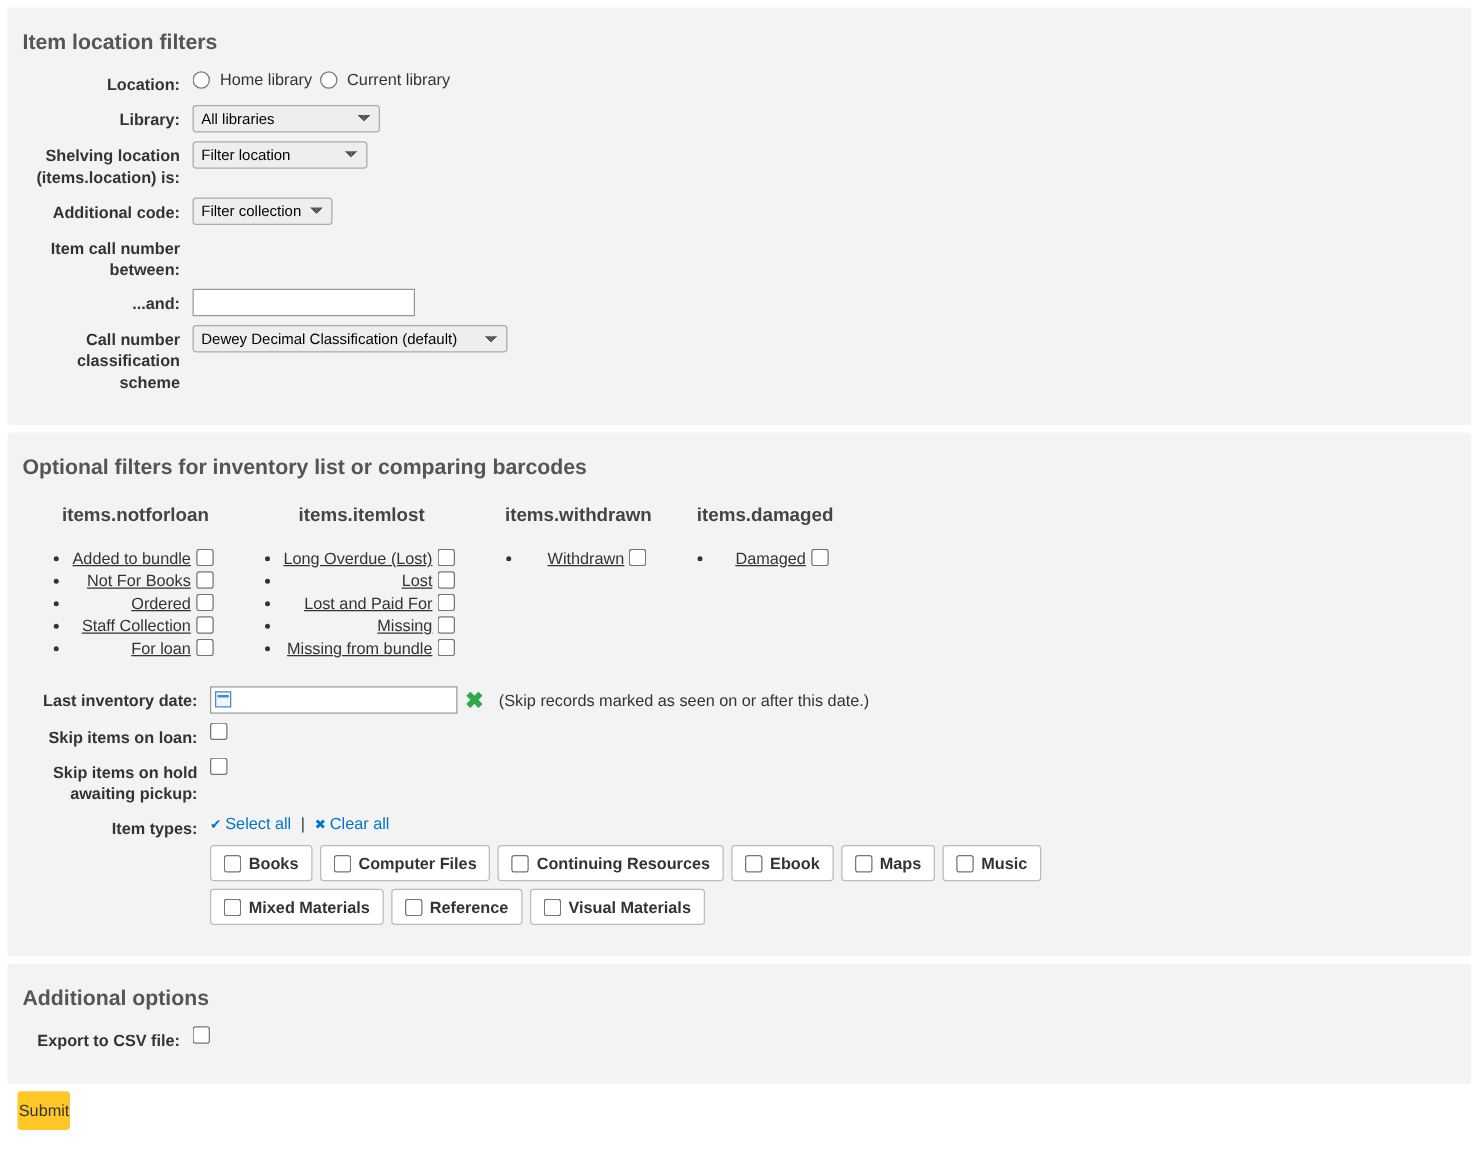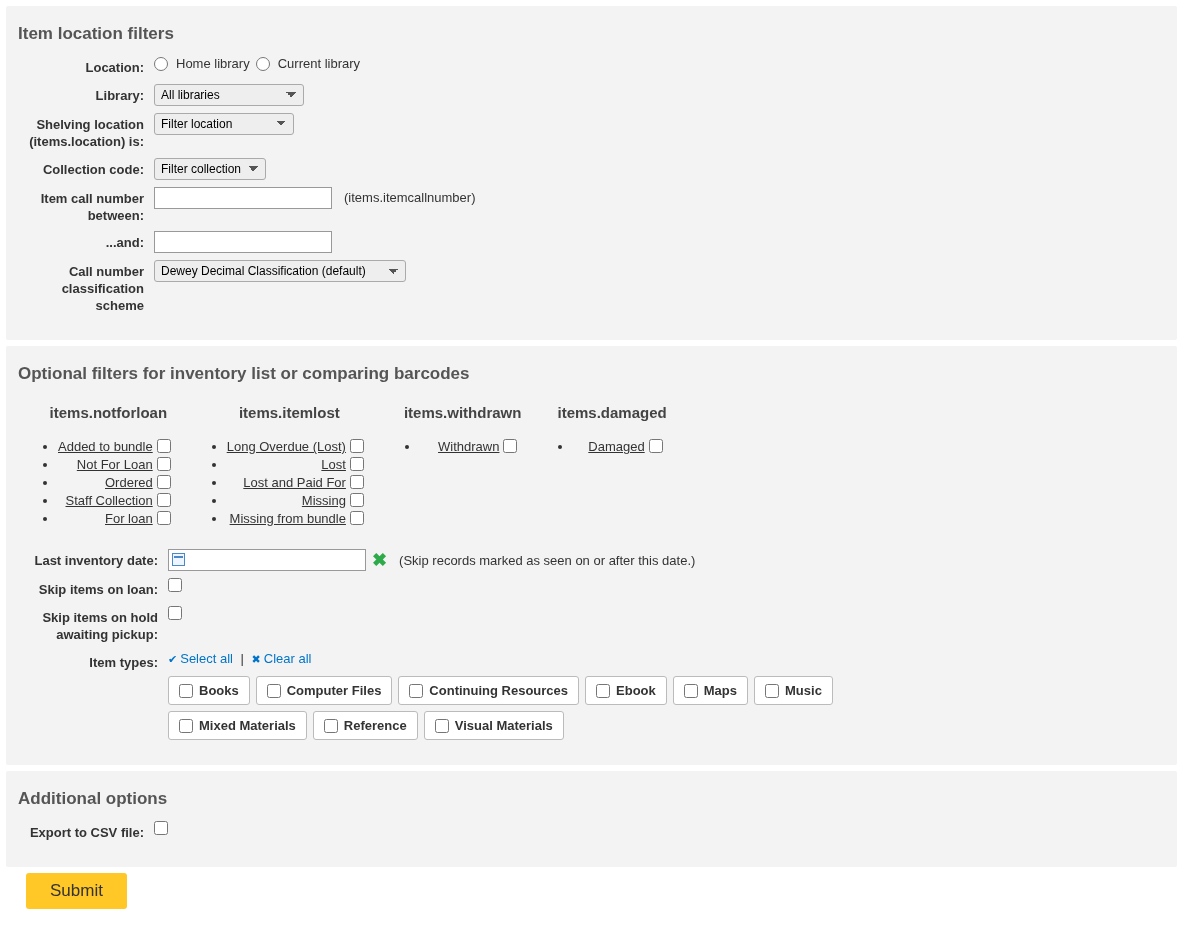--- a/index.html
+++ b/index.html
@@ -159,25 +159,25 @@
       display: inline-flex;
       align-items: flex-end;
       font-weight: bold;
       font-size: 13px;
     }
     .itemtype-tag input { margin-right: 6px; }
     .submit-btn {
       background: #ffc826;
       border: none;
       color: #333;
-      padding: 8px 24px;
-      font-size: 17px;
+      padding: 8px 1px;
+      font-size: 13px;
       border-radius: 3px;
       cursor: pointer;
-      margin-left: 20px;
+      margin-left: 8px;
     }
     .rows2 { clear: both; padding-top: 6px; }
   </style>
 </head>
 <body>
 
 
 
 
 <fieldset>
@@ -205,34 +205,30 @@
   <div class="form-row">
     <div class="form-label">Shelving location (items.location) is:</div>
     <div class="form-control-area">
       <select style="width:140px">
         <option>Filter location</option>
       </select>
     </div>
   </div>
 
   <div class="form-row">
-    <div class="form-label">Collection code:</div>
+    <div class="form-label">Additional code:</div>
     <div class="form-control-area">
       <select style="width:112px">
         <option>Filter collection</option>
       </select>
     </div>
   </div>
 
   <div class="form-row">
     <div class="form-label">Item call number between:</div>
-    <div class="form-control-area">
-      <input type="text" style="">
-      <span class="hint">(items.itemcallnumber)</span>
-    </div>
   </div>
 
   <div class="form-row">
     <div class="form-label">...and:</div>
     <div class="form-control-area">
       <input type="text" style="">
     </div>
   </div>
 
   <div class="form-row">
@@ -247,21 +243,21 @@
 
 
 <fieldset>
   <legend>Optional filters for inventory list or comparing barcodes</legend>
 
   <div class="status-columns">
     <div class="status-col">
       <h4>items.notforloan</h4>
       <ul>
           <li><span>Added to bundle</span><input type="checkbox" style=""></li>
-          <li><span>Not For Loan</span><input type="checkbox" style=""></li>
+          <li><span>Not For Books</span><input type="checkbox" style=""></li>
           <li><span>Ordered</span><input type="checkbox" style=""></li>
           <li><span>Staff Collection</span><input type="checkbox" style=""></li>
           <li><span>For loan</span><input type="checkbox" style=""></li>
         </ul>
     </div>
     <div class="status-col">
       <h4>items.itemlost</h4>
       <ul>
           <li><span>Long Overdue (Lost)</span><input type="checkbox" style=""></li>
           <li><span>Lost</span><input type="checkbox" style=""></li>

